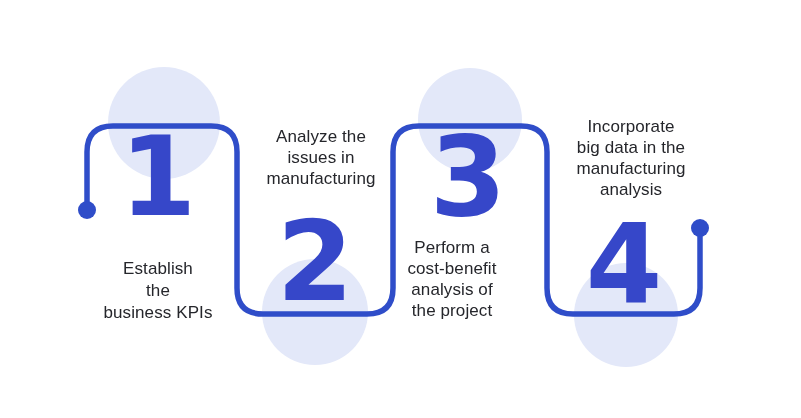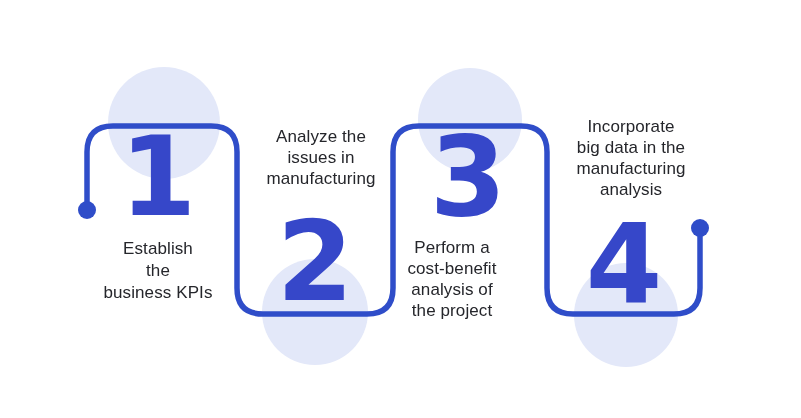--- a/index.html
+++ b/index.html
@@ -61,21 +61,21 @@
     z-index: 4;
     transform: translate(-50%, -50%);
     font-size: 17px;
     line-height: 21px;
     font-weight: 500;
     color: var(--text);
     text-align: center;
     white-space: pre-line;
     letter-spacing: 0.1px;
   }
-  .label-1 { left: 158px; top: 271px; line-height: 22px; }
+  .label-1 { left: 158px; top: 291px; line-height: 22px; }
   .label-2 { left: 321px; top: 157px; }
   .label-3 { left: 452px; top: 279px; }
   .label-4 { left: 631px; top: 158px; }
 </style>
 </head>
 <body>
 
 <div class="canvas">
 
   <div class="bg-circle circle-1"></div>

